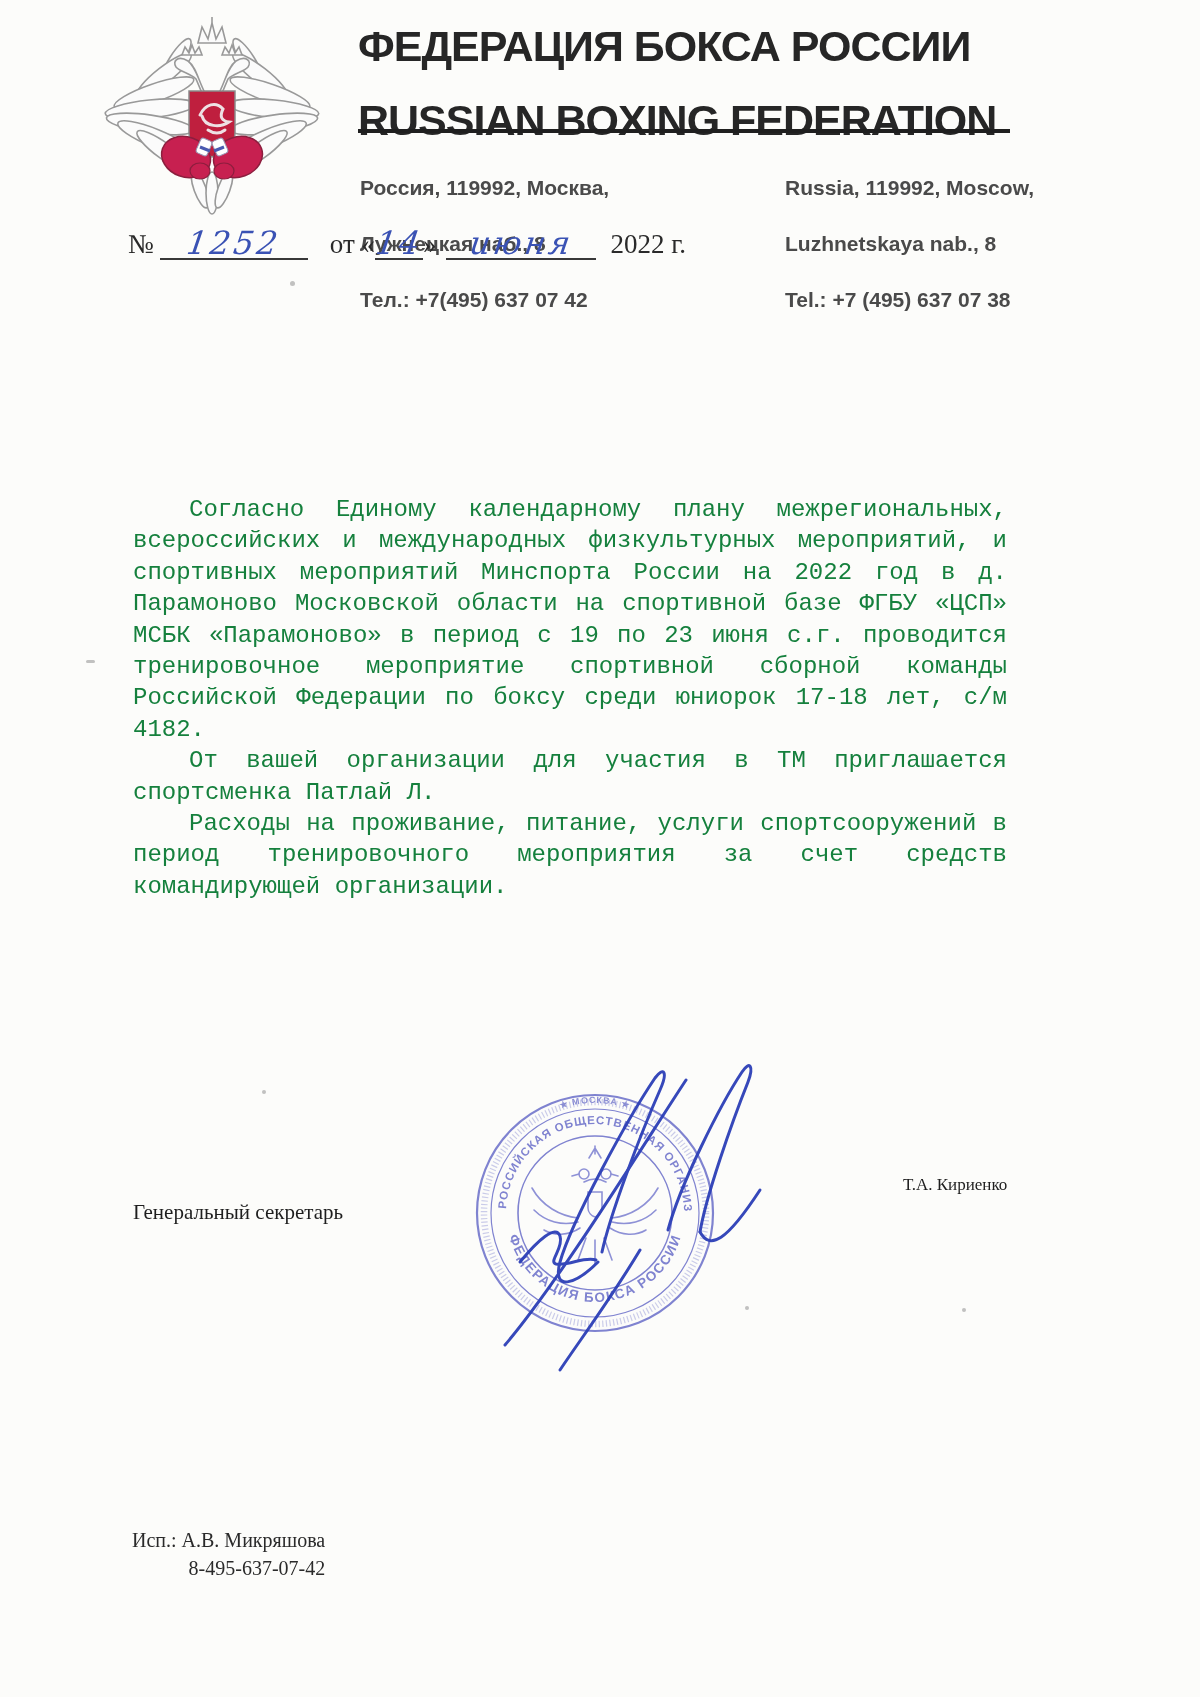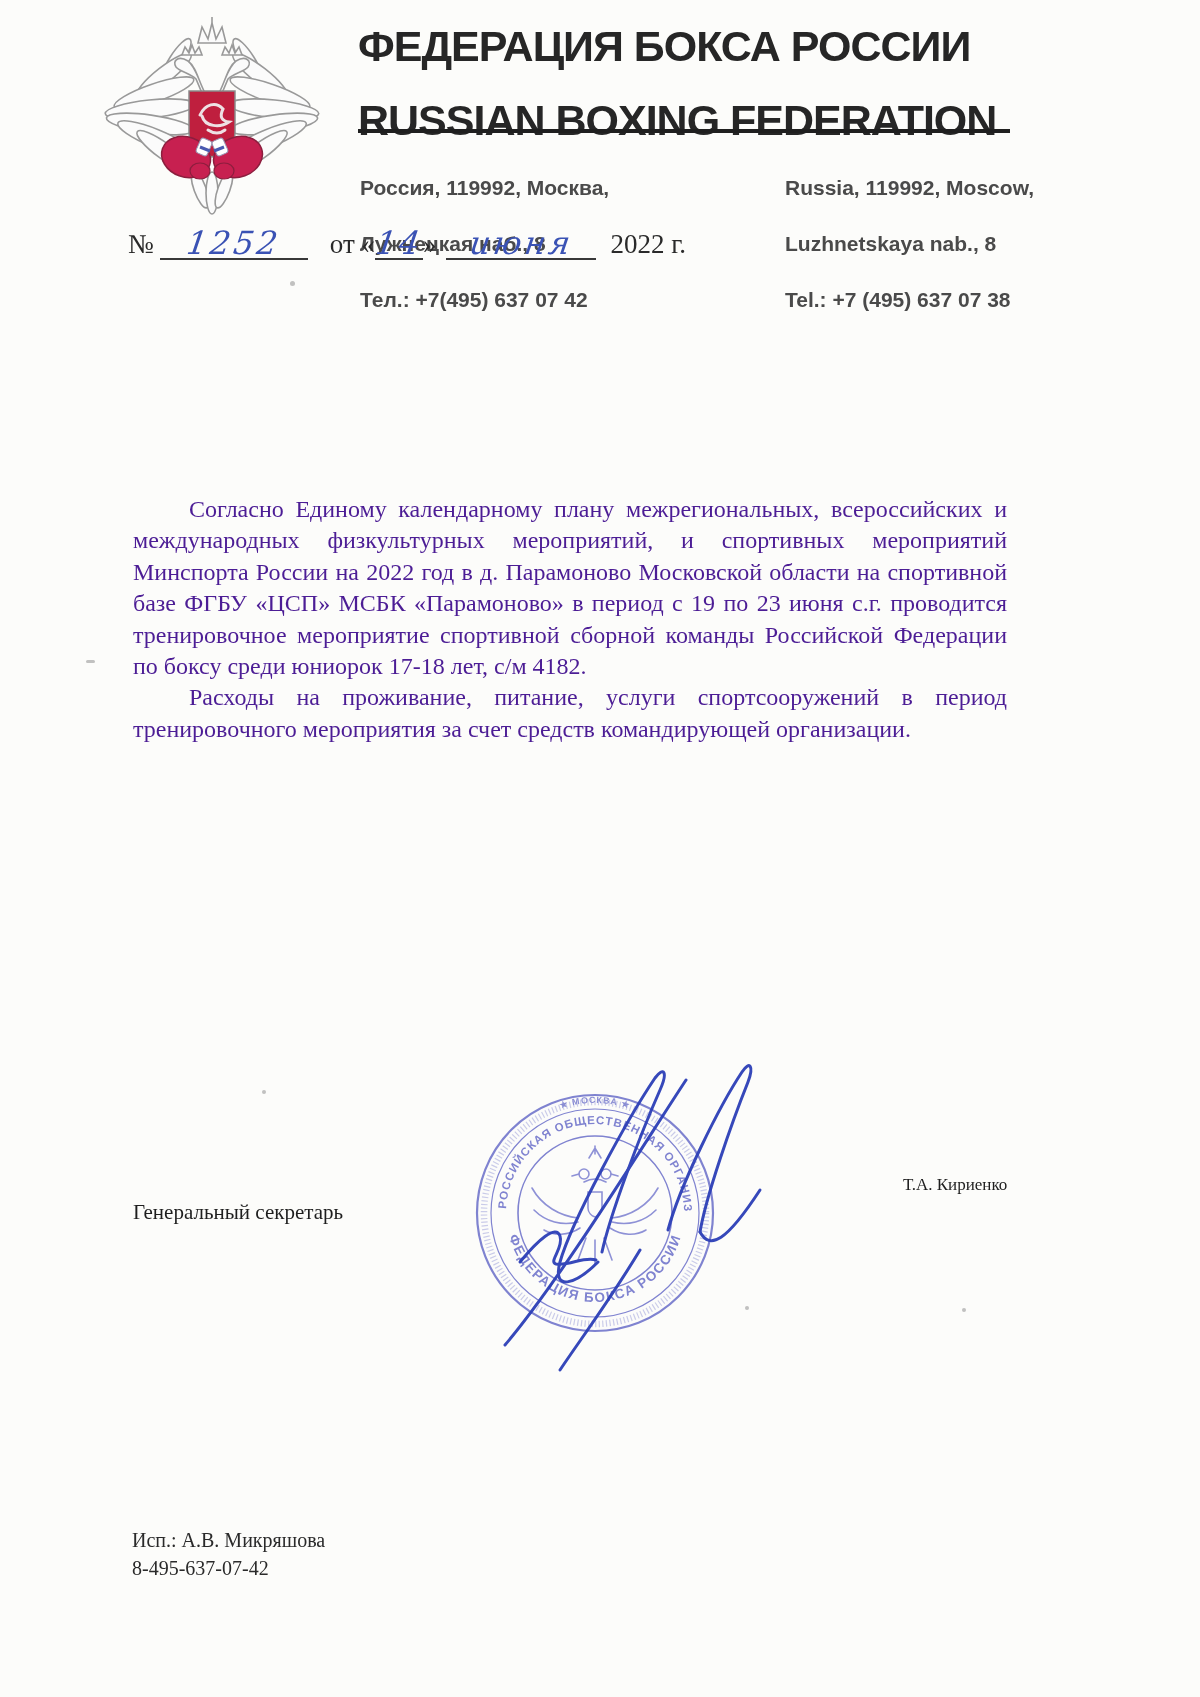--- a/index.html
+++ b/index.html
@@ -30,33 +30,33 @@
     position:relative;top:4px;}
   .u-number{width:148px;margin-left:6px;margin-right:22px;}
   .u-day{width:48px;}
   .u-month{width:150px;margin-left:10px;margin-right:14px;}
 
   
   .recipient{left:773px;top:266px;font-size:27px;line-height:46px;color:#1c1c1c;}
 
   
   .letter-body{left:133px;top:494px;width:874px;font-size:24px;line-height:31.4px;
-    text-align:justify;color:#4c1d95;}
+    text-align:justify;color:#15803d;font-family:Liberation Mono, monospace;}
   .letter-body p{margin:0;text-indent:56px;}
 
   
   .sig-title{left:133px;top:1200px;font-size:21px;}
   .sig-name{left:903px;top:1175px;font-size:17px;}
 
   
   .stamp{left:468px;top:1086px;width:254px;height:254px;opacity:.85;}
   .autograph{left:430px;top:1036px;width:420px;height:360px;}
 
   
-  .footer{left:132px;top:1526px;font-size:20px;line-height:28px;color:#2a2a2a;}
+  .footer{left:132px;top:1526px;font-size:20px;line-height:28px;color:#2a2a2a;text-align:right;}
 
   
   .speck{background:#8f8f8f;border-radius:50%;opacity:.55;}
 </style>
 </head>
 <body>
 
 <svg class="abs logo" viewBox="0 0 240 200" xmlns="http://www.w3.org/2000/svg">
   <g stroke="#999999" stroke-width="1.6" fill="#fbfbfb">
 
@@ -131,20 +131,21 @@
     <span class="hand">июня</span>
   </span>
   <span>2022 г.</span>
 </div>
 
 <div class="abs recipient">
 </div>
 
 <div class="abs letter-body">
   <p>Согласно Единому календарному плану межрегиональных, всероссийских и международных физкультурных мероприятий, и спортивных мероприятий Минспорта России на 2022 год в д. Парамоново Московской области на спортивной базе ФГБУ «ЦСП» МСБК «Парамоново» в период с 19 по 23 июня с.г. проводится тренировочное мероприятие спортивной сборной команды Российской Федерации по боксу среди юниорок 17-18 лет, с/м 4182.</p>
+  <p>От вашей организации для участия в ТМ приглашается спортсменка Патлай Л.</p>
   <p>Расходы на проживание, питание, услуги спортсооружений в период тренировочного мероприятия за счет средств командирующей организации.</p>
 </div>
 
 <div class="abs sig-title">Генеральный секретарь</div>
 <div class="abs sig-name">Т.А. Кириенко</div>
 
 <svg class="abs stamp" viewBox="0 0 254 254" xmlns="http://www.w3.org/2000/svg">
   <defs>
     <path id="arcTop" d="M 38 127 A 89 89 0 1 1 216 127"></path>
     <path id="arcBottom" d="M 38 127 A 89 89 0 0 0 216 127"></path>

